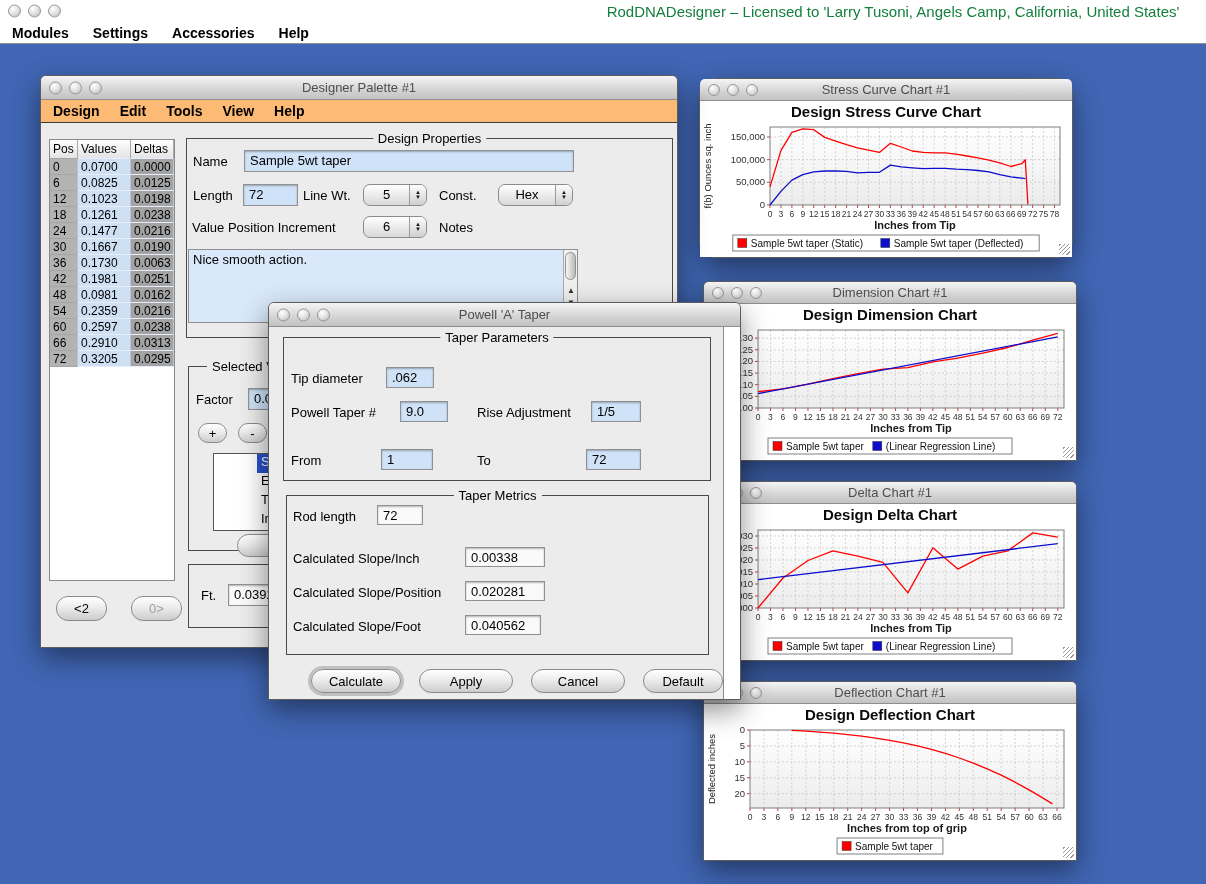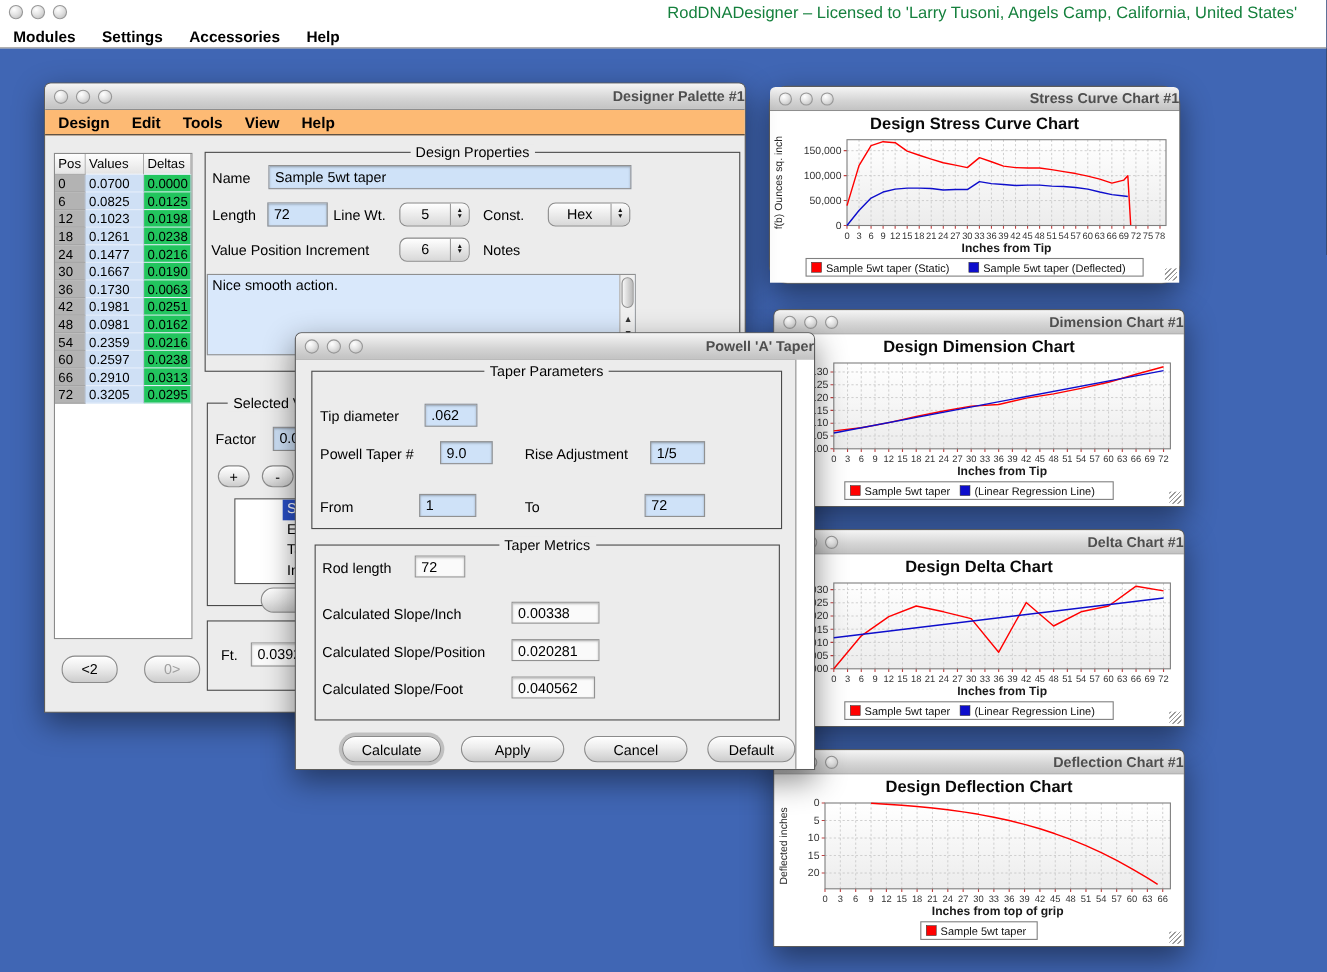--- a/index.html
+++ b/index.html
@@ -11,21 +11,21 @@
   #menubar .title-row { position:relative; height:21px; }
   #menubar .main-title { position:absolute; left:590px; right:10px; top:3px; text-align:center; font-size:15px; color:#15803d; white-space:nowrap; }
   .lights { position:absolute; left:8px; top:50%; transform:translateY(-50%); display:flex; gap:7px; }
   .light { width:13px; height:13px; border-radius:50%; background:radial-gradient(circle at 35% 28%, #ffffff 0%, #e4e4e4 45%, #b8b8b8 100%); border:1px solid #979797; }
   .light.small { width:12px; height:12px; }
   #menubar .menus-row { display:flex; gap:24px; padding-left:12px; align-items:center; height:23px; }
   .menu-item { font-size:14px; color:#000; font-weight:600; cursor:default; }
 
   
   .mac-window { position:absolute; background:#ececec; border:1px solid #5c5c5c; border-radius:6px 6px 0 0; box-shadow:0 10px 28px rgba(0,0,0,.45); }
-  .titlebar { position:relative; height:24px; background:linear-gradient(#f5f5f5, #d4d4d4 60%, #c3c3c3); border-bottom:1px solid #8e8e8e; border-radius:5px 5px 0 0; display:flex; align-items:center; justify-content:flex-end;font-weight:bold; }
+  .titlebar { position:relative; height:24px; background:linear-gradient(#f5f5f5, #d4d4d4 60%, #c3c3c3); border-bottom:1px solid #8e8e8e; border-radius:5px 5px 0 0; display:flex; align-items:center; justify-content:center; }
   .titlebar.small { height:22px; }
   .titlebar .wtitle { font-size:13px; color:#4e4e4e; white-space:nowrap; }
   .win-menubar { display:flex; gap:20px; padding-left:12px; align-items:center; height:23px; background:#fdba74; border-bottom:1px solid #3a3a3a; }
 
   
   .groupbox { position:absolute; border:1px solid #4a4a4a; }
   .grouplabel { position:absolute; top:-8px; background:#ececec; padding:0 5px; font-size:13px; white-space:nowrap; }
   .grouplabel.center { left:50%; transform:translateX(-50%); }
   .lbl { position:absolute; font-size:13px; color:#000; white-space:nowrap; }
   .field { position:absolute; background:#cfe2f8; border:1px solid #919191; box-shadow:inset 0 1px 2px rgba(0,0,0,.28); font-size:13px; padding:2px 5px; overflow:hidden; white-space:nowrap; }
@@ -38,21 +38,21 @@
   .stepper .arrows { width:17px; border-left:1px solid #9a9a9a; display:flex; flex-direction:column; align-items:center; justify-content:center; font-size:6px; line-height:5px; color:#111; background:linear-gradient(#fdfdfd, #cfcfcf); }
 
   
   #values-table { position:absolute; left:8px; top:63px; width:126px; height:442px; background:#fff; border:1px solid #8a8a8a; overflow:hidden; }
   .thead { display:flex; height:19px; }
   .th { font-size:12px; padding:2px 3px; background:linear-gradient(#fefefe, #e4e4e4); border-right:1px solid #a8a8a8; border-bottom:1px solid #a8a8a8; overflow:hidden; }
   .trow { display:flex; height:16px; }
   .tcell { font-size:12px; padding:0.5px 3px; border-right:1px solid #b9c6d8; overflow:hidden; }
   .c-pos { width:28px; background:#b3b3b3; border-bottom:1px solid #a5a5a5; }
   .c-val { width:53px; background:#cfe0f5; border-bottom:1px solid #e6eefa; }
-  .c-del { width:43px; background:#22c55e; border-bottom:1px solid #e6eefa; }
+  .c-del { width:43px; background:#a3a3a3; border-bottom:1px solid #e6eefa; }
   .th.c-pos, .th.c-val, .th.c-del { background:linear-gradient(#fefefe, #e4e4e4); }
 
   
   #notes-area { position:absolute; left:147px; top:173px; width:390px; height:74px; background:#d9e8fb; border:1px solid #8f8f8f; font-size:13px; padding:2px 4px; }
   #notes-scrollbar { position:absolute; right:0; top:0; bottom:0; width:14px; background:#f0f0f0; border-left:1px solid #aaa; }
   #notes-thumb { position:absolute; left:1px; top:2px; width:11px; height:28px; border-radius:6px; background:linear-gradient(90deg,#f8f8f8,#b9b9b9); border:1px solid #909090; }
   .sb-arrow { position:absolute; left:2px; width:10px; font-size:8px; color:#333; text-align:center; }
 
   
   #action-list { position:absolute; left:172px; top:377px; width:96px; height:78px; background:#fff; border:1px solid #555; overflow:hidden;padding-left:43px; }

